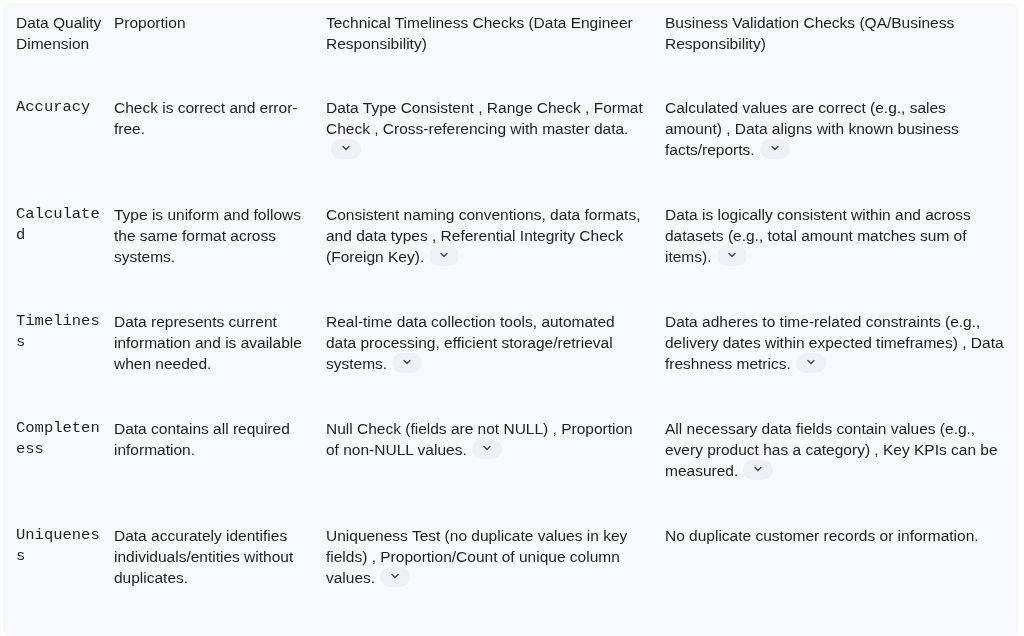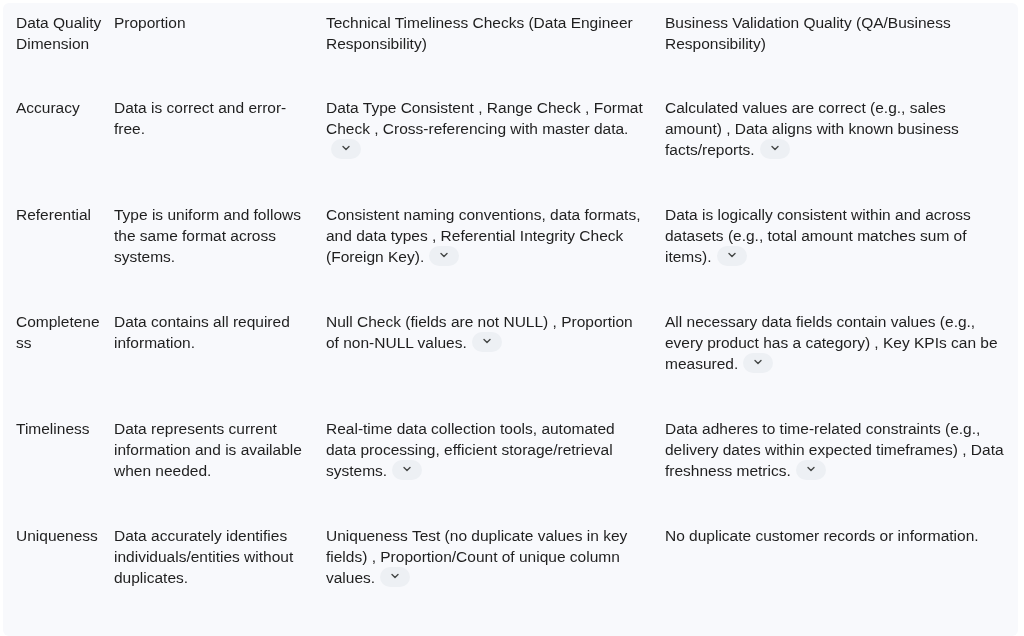--- a/index.html
+++ b/index.html
@@ -49,20 +49,21 @@
     .cell-pad-2 { padding-right: 12px !important; }
     .cell-pad-3 { padding-right: 18px !important; }
     .cell-pad-4 { padding-right: 14px !important; }
 
     thead th { padding-top: 9px !important; padding-bottom: 34px !important; }
     tbody td { padding-top: 9px !important; padding-bottom: 35px !important; }
 
     .dim-name {
       font-weight: bold;
       word-break: break-all;
+      font-family: Liberation Mono, monospace;
     }
     .head-dim {
       word-break: break-all;
     }
     .chip {
       display: inline-block;
       vertical-align: middle;
       width: 30px;
       height: 20px;
       margin-left: 5px;
@@ -87,65 +88,65 @@
       <col class="c1">
         <col class="c2">
         <col class="c3">
         <col class="c4">
     </colgroup>
     <thead>
       <tr>
         <th class="cell-pad-1 head-dim">Data Quality Dimension</th>
         <th class="cell-pad-2">Proportion</th>
         <th class="cell-pad-3">Technical Timeliness Checks (Data Engineer Responsibility)</th>
-        <th class="cell-pad-4">Business Validation Quality (QA/Business Responsibility)</th>
+        <th class="cell-pad-4">Business Validation Checks (QA/Business Responsibility)</th>
       </tr>
     </thead>
     <tbody>
 
       <tr>
         <td class="cell-pad-1 dim-name">Accuracy</td>
-        <td class="cell-pad-2">Data is correct and error-free.</td>
+        <td class="cell-pad-2">Check is correct and error-free.</td>
         <td class="cell-pad-3"><span>Data Type Consistent , Range Check , Format Check , Cross-referencing with master data.</span><span class="chip"><svg width="10" height="7" viewBox="0 0 10 7">
                 <path d="M2 1.5 L5 4.5 L8 1.5" fill="none" stroke="#444746" stroke-width="1.4" stroke-linecap="round" stroke-linejoin="round"></path>
               </svg></span></td>
         <td class="cell-pad-4"><span>Calculated values are correct (e.g., sales amount) , Data aligns with known business facts/reports.</span><span class="chip"><svg width="10" height="7" viewBox="0 0 10 7">
                 <path d="M2 1.5 L5 4.5 L8 1.5" fill="none" stroke="#444746" stroke-width="1.4" stroke-linecap="round" stroke-linejoin="round"></path>
               </svg></span></td>
       </tr>
 
       <tr>
-        <td class="cell-pad-1 dim-name">Referential</td>
+        <td class="cell-pad-1 dim-name">Calculated</td>
         <td class="cell-pad-2">Type is uniform and follows the same format across systems.</td>
         <td class="cell-pad-3"><span>Consistent naming conventions, data formats, and data types , Referential Integrity Check (Foreign Key).</span><span class="chip"><svg width="10" height="7" viewBox="0 0 10 7">
                 <path d="M2 1.5 L5 4.5 L8 1.5" fill="none" stroke="#444746" stroke-width="1.4" stroke-linecap="round" stroke-linejoin="round"></path>
               </svg></span></td>
         <td class="cell-pad-4"><span>Data is logically consistent within and across datasets (e.g., total amount matches sum of items).</span><span class="chip"><svg width="10" height="7" viewBox="0 0 10 7">
+                <path d="M2 1.5 L5 4.5 L8 1.5" fill="none" stroke="#444746" stroke-width="1.4" stroke-linecap="round" stroke-linejoin="round"></path>
+              </svg></span></td>
+      </tr>
+
+      <tr>
+        <td class="cell-pad-1 dim-name">Timeliness</td>
+        <td class="cell-pad-2">Data represents current information and is available when needed.</td>
+        <td class="cell-pad-3"><span>Real-time data collection tools, automated data processing, efficient storage/retrieval systems.</span><span class="chip"><svg width="10" height="7" viewBox="0 0 10 7">
+                <path d="M2 1.5 L5 4.5 L8 1.5" fill="none" stroke="#444746" stroke-width="1.4" stroke-linecap="round" stroke-linejoin="round"></path>
+              </svg></span></td>
+        <td class="cell-pad-4"><span>Data adheres to time-related constraints (e.g., delivery dates within expected timeframes) , Data freshness metrics.</span><span class="chip"><svg width="10" height="7" viewBox="0 0 10 7">
                 <path d="M2 1.5 L5 4.5 L8 1.5" fill="none" stroke="#444746" stroke-width="1.4" stroke-linecap="round" stroke-linejoin="round"></path>
               </svg></span></td>
       </tr>
 
       <tr>
         <td class="cell-pad-1 dim-name">Completeness</td>
         <td class="cell-pad-2">Data contains all required information.</td>
         <td class="cell-pad-3"><span>Null Check (fields are not NULL) , Proportion of non-NULL values.</span><span class="chip"><svg width="10" height="7" viewBox="0 0 10 7">
                 <path d="M2 1.5 L5 4.5 L8 1.5" fill="none" stroke="#444746" stroke-width="1.4" stroke-linecap="round" stroke-linejoin="round"></path>
               </svg></span></td>
         <td class="cell-pad-4"><span>All necessary data fields contain values (e.g., every product has a category) , Key KPIs can be measured.</span><span class="chip"><svg width="10" height="7" viewBox="0 0 10 7">
-                <path d="M2 1.5 L5 4.5 L8 1.5" fill="none" stroke="#444746" stroke-width="1.4" stroke-linecap="round" stroke-linejoin="round"></path>
-              </svg></span></td>
-      </tr>
-
-      <tr>
-        <td class="cell-pad-1 dim-name">Timeliness</td>
-        <td class="cell-pad-2">Data represents current information and is available when needed.</td>
-        <td class="cell-pad-3"><span>Real-time data collection tools, automated data processing, efficient storage/retrieval systems.</span><span class="chip"><svg width="10" height="7" viewBox="0 0 10 7">
-                <path d="M2 1.5 L5 4.5 L8 1.5" fill="none" stroke="#444746" stroke-width="1.4" stroke-linecap="round" stroke-linejoin="round"></path>
-              </svg></span></td>
-        <td class="cell-pad-4"><span>Data adheres to time-related constraints (e.g., delivery dates within expected timeframes) , Data freshness metrics.</span><span class="chip"><svg width="10" height="7" viewBox="0 0 10 7">
                 <path d="M2 1.5 L5 4.5 L8 1.5" fill="none" stroke="#444746" stroke-width="1.4" stroke-linecap="round" stroke-linejoin="round"></path>
               </svg></span></td>
       </tr>
 
       <tr>
         <td class="cell-pad-1 dim-name">Uniqueness</td>
         <td class="cell-pad-2">Data accurately identifies individuals/entities without duplicates.</td>
         <td class="cell-pad-3"><span>Uniqueness Test (no duplicate values in key fields) , Proportion/Count of unique column values.</span><span class="chip"><svg width="10" height="7" viewBox="0 0 10 7">
                 <path d="M2 1.5 L5 4.5 L8 1.5" fill="none" stroke="#444746" stroke-width="1.4" stroke-linecap="round" stroke-linejoin="round"></path>
               </svg></span></td>

